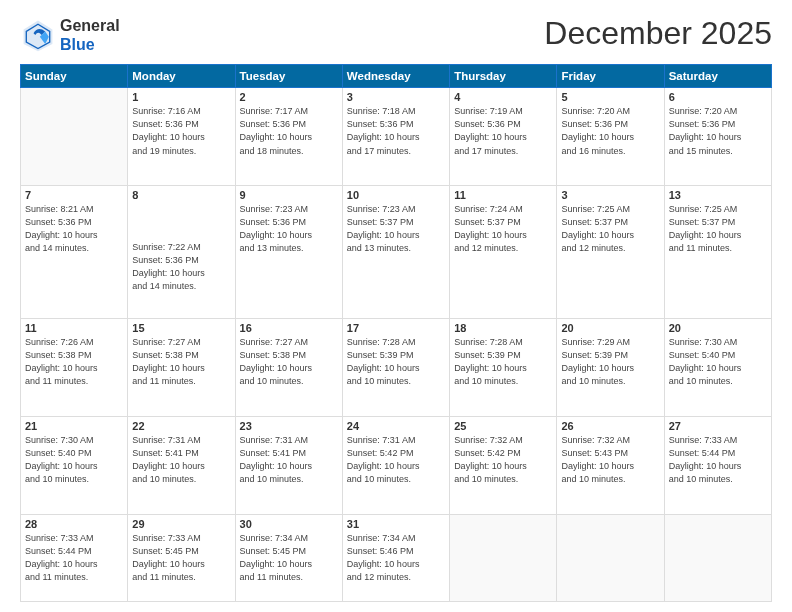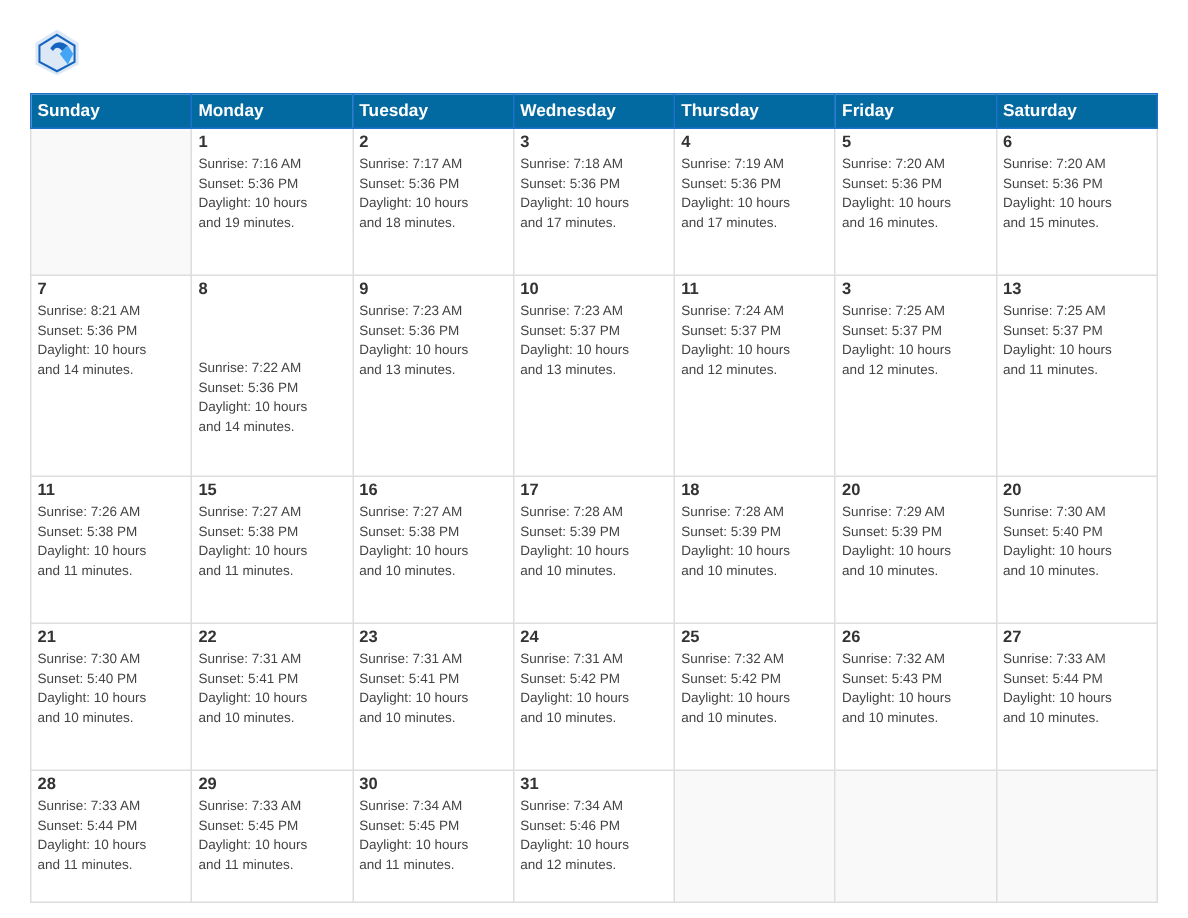--- a/index.html
+++ b/index.html
@@ -100,22 +100,27 @@
 
 <div class="page">
   <div class="header">
     <div class="logo">
       <svg class="logo-icon" viewBox="0 0 40 40">
         <polygon points="20,4 36,14 36,30 20,38 4,30 4,14" fill="#1565c0" opacity="0.15"></polygon>
         <polygon points="20,8 33,16 33,28 20,35 7,28 7,16" fill="none" stroke="#1565c0" stroke-width="1.5"></polygon>
         <path d="M15,18 Q20,10 28,16 L24,20 Q20,15 17,20 Z" fill="#1565c0"></path>
         <path d="M22,22 L28,16 L32,22 L28,30 Z" fill="#42a5f5"></path>
       </svg>
+      <div class="logo-text">
+        <span class="general">General</span>
+        <span class="blue">Blue</span>
+      </div>
     </div>
     <div class="title-block">
+      <div class="month-title">December 2025</div>
     </div>
   </div>
 
   <table class="calendar">
     <thead>
       <tr>
       <th>Sunday</th>
           <th>Monday</th>
           <th>Tuesday</th>
           <th>Wednesday</th>

